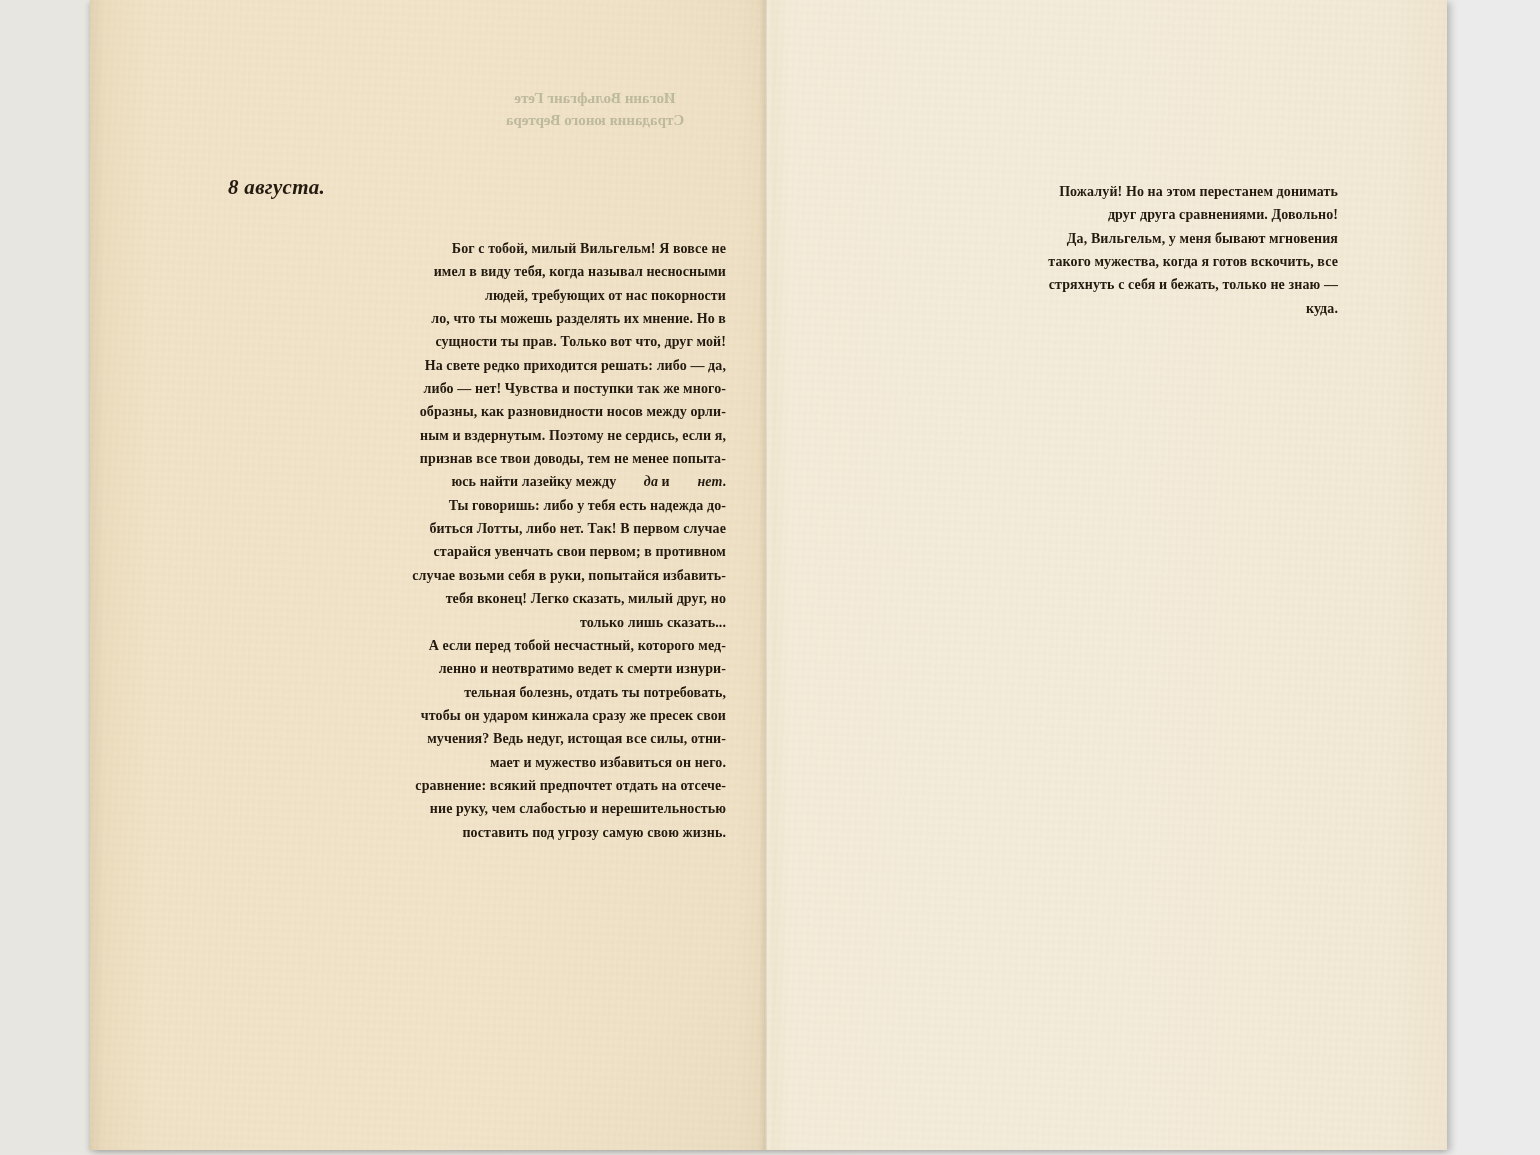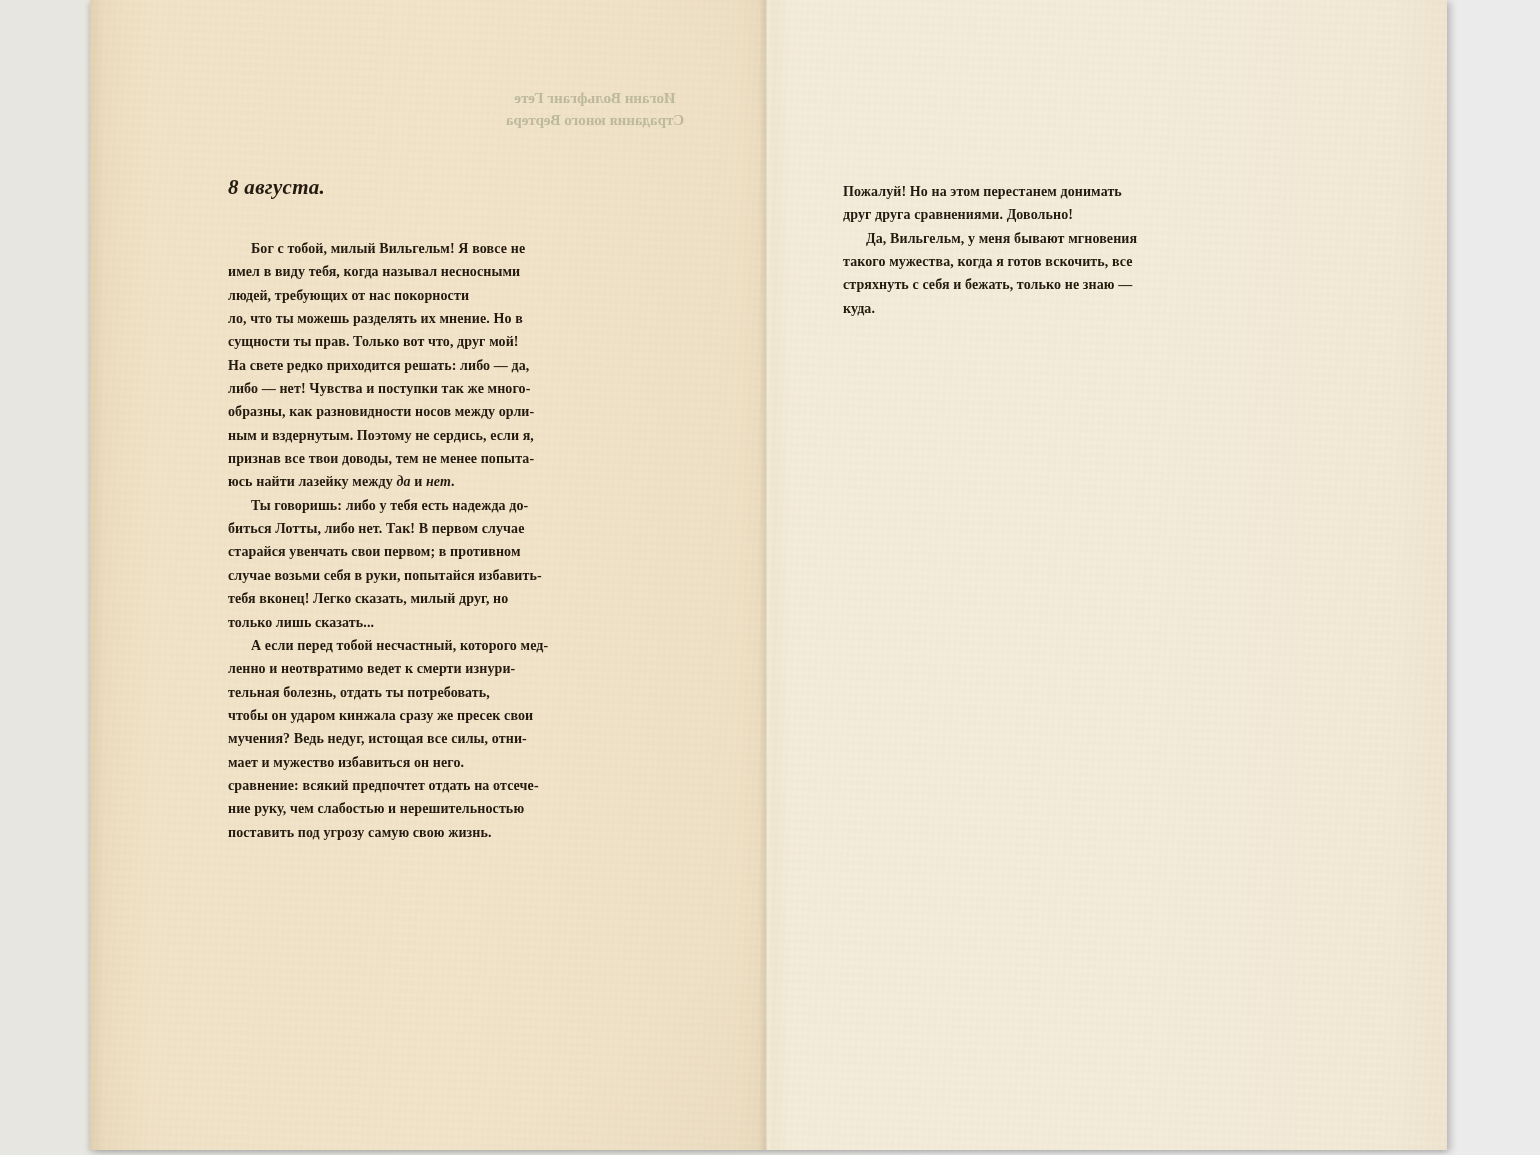--- a/index.html
+++ b/index.html
@@ -20,43 +20,43 @@
   }
   .page-right{
     left:675px;width:682px;
     background:linear-gradient(to right,#efe5cd 0px,#f4ecda 26px,#f4ecdb 55%,#f2e9d6 92%,#efe5d0 100%);
   }
   .gutter-crease{
     position:absolute;left:669px;top:0;width:14px;height:1150px;
     background:linear-gradient(to right,rgba(0,0,0,0) 0%,rgba(96,74,44,0.10) 42%,rgba(96,74,44,0.16) 50%,rgba(255,255,250,0.25) 58%,rgba(0,0,0,0) 100%);
     pointer-events:none;
   }
-  .ink{color:#241b10;}
+  .ink{color:#241b10;text-align:right;}
   .textblock{
     position:absolute;
     font-size:14px;line-height:23.35px;font-weight:700;
     letter-spacing:0.1px;
   }
   .line{white-space:nowrap;}
   .line.indent{padding-left:23px;}
-  .line em{font-style:italic;}
+  .line em{font-style:italic;margin-left:24px;}
   .date-heading{
     position:absolute;left:138px;top:175px;
     font-size:21px;font-weight:700;font-style:italic;letter-spacing:0.3px;
   }
   .showthrough{
     position:absolute;left:325px;top:88px;width:360px;
     text-align:center;
     font-size:15px;line-height:21.5px;font-weight:700;
     color:rgba(139,146,117,0.50);
     transform:scaleX(-1);
     filter:blur(0.7px);
     pointer-events:none;
   }
-  .left-text{left:138px;top:237px;width:510px;}
+  .left-text{left:126px;top:237px;width:510px;}
   .right-text{left:78px;top:180px;width:495px;}
   .paper-grain{
     position:absolute;inset:0;pointer-events:none;
     background:
       repeating-linear-gradient(93deg,rgba(120,95,55,0.012) 0 3px,rgba(255,255,255,0.012) 3px 6px),
       repeating-linear-gradient(2deg,rgba(120,95,55,0.010) 0 4px,rgba(255,255,255,0.010) 4px 8px);
   }
   .edge-shade-left{
     position:absolute;left:0;top:0;width:675px;height:1150px;pointer-events:none;
     background:radial-gradient(120% 90% at 40% 45%,rgba(0,0,0,0) 60%,rgba(90,70,40,0.05) 100%);

